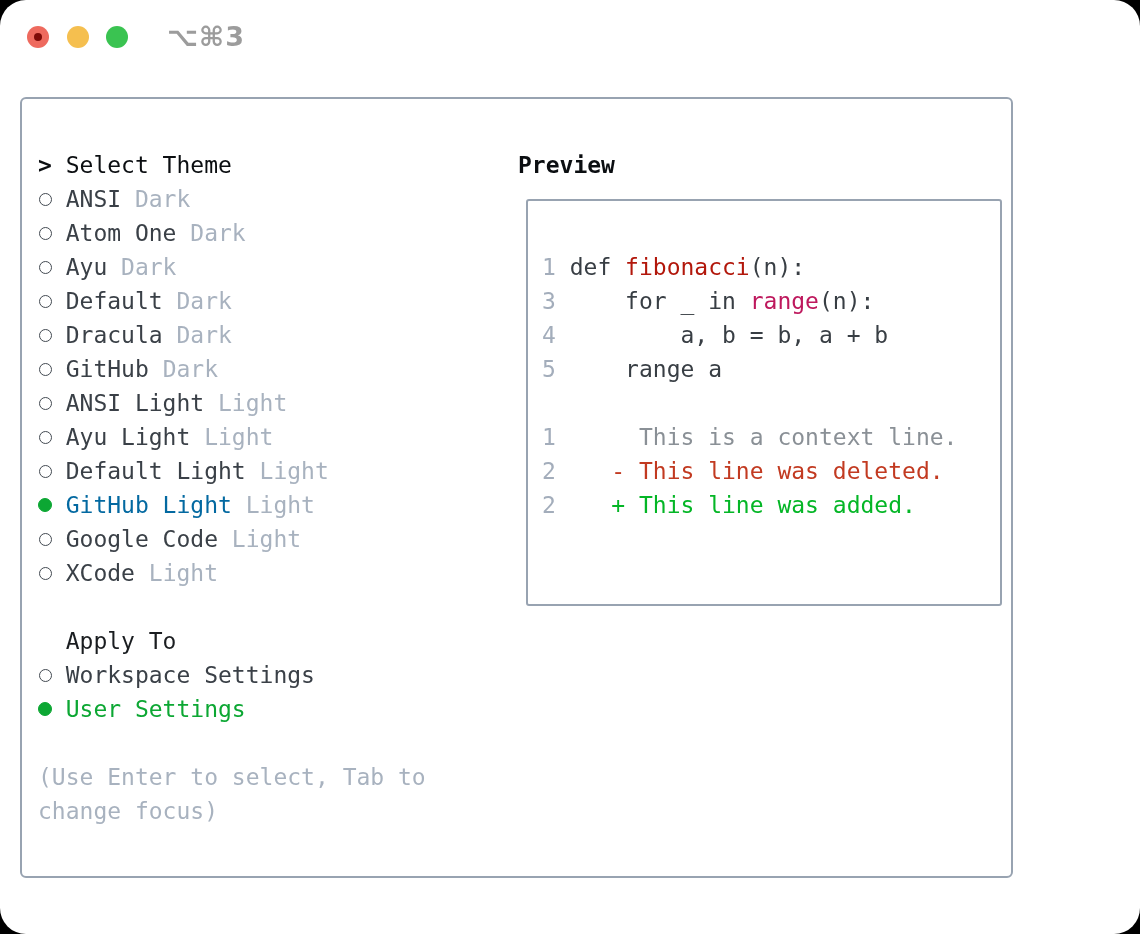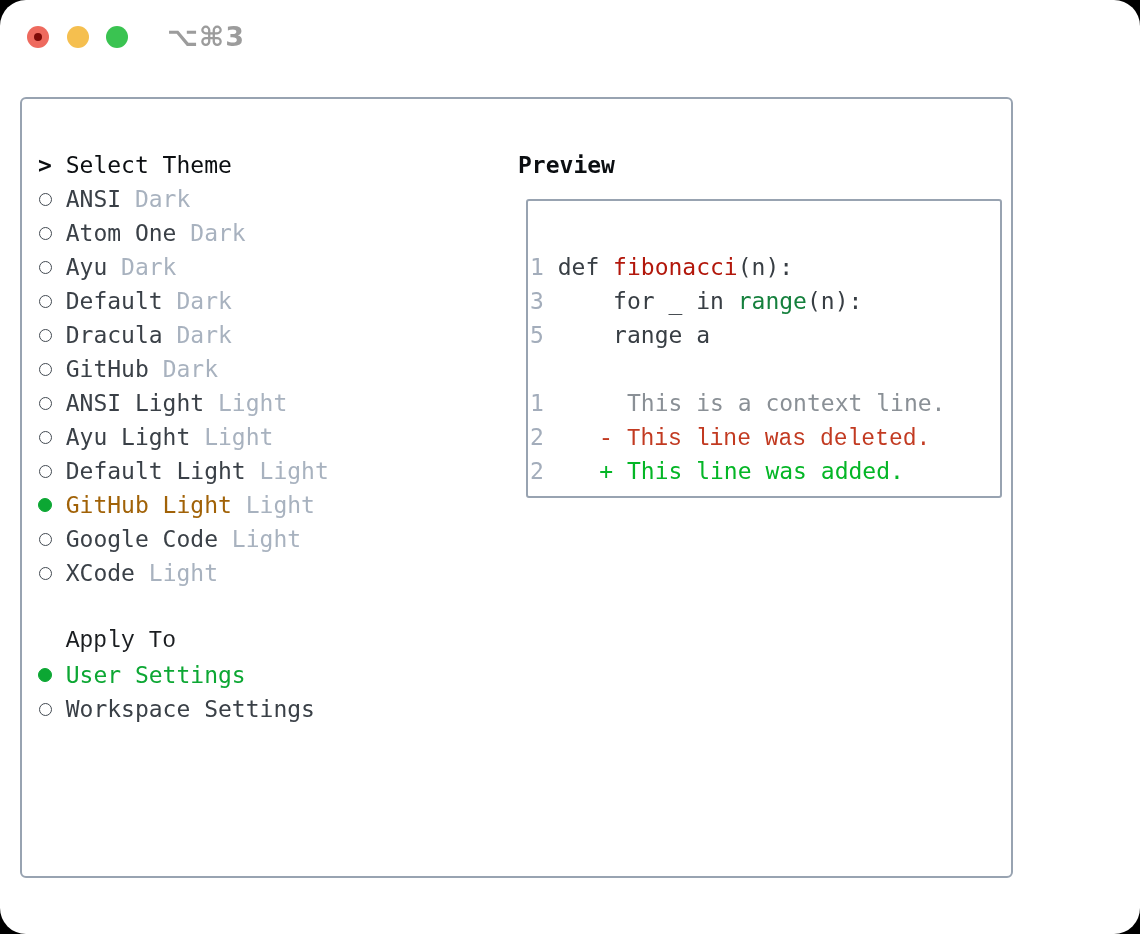--- a/index.html
+++ b/index.html
@@ -26,42 +26,42 @@
     border:2px solid #98a3b1;border-radius:6px;box-sizing:border-box;background:#fff;
   }
   .left-col{position:absolute;left:16px;top:49px;width:450px;}
   .row{height:34px;display:flex;align-items:center;font-size:23px;line-height:34px;color:#3a4047;white-space:pre;}
   .cell-marker{display:inline-flex;width:27.7px;align-items:center;flex:none;}
   .marker-char{color:#0b0e11;font-weight:700;}
   .header-label{color:#0b0e11;font-weight:400;}
   .radio{width:13px;height:13px;border:1.5px solid #434a52;border-radius:50%;box-sizing:border-box;margin-left:1px;}
   .radio.filled{background:#0ca733;border-color:#0ca733;width:14px;height:14px;margin-left:0;}
   .theme-name{color:#3a4047;}
-  .theme-row.sel .theme-name{color:#a16207;}
+  .theme-row.sel .theme-name{color:#0369a1;}
   .variant{color:#a8b2bf;}
-  .apply-label{color:#1a1d20;padding-left:27.7px;font-family:Liberation Mono, monospace;}
+  .apply-label{color:#1a1d20;padding-left:27.7px;}
   .opt-label{color:#3a4047;}
   .apply-row.sel .opt-label{color:#0ca733;}
   .blank{height:34px;}
   .hint-line{height:34px;font-size:23px;line-height:34px;color:#a8b2bf;white-space:pre;}
   
   .preview-col{position:absolute;left:496px;top:49px;}
   .preview-title{font-size:23px;line-height:34px;font-weight:700;color:#0b0e11;}
   .preview-box{
-    margin-left:8px;margin-top:17px;width:476px;height:299px;box-sizing:border-box;
-    border:2px solid #98a3b1;border-radius:3px;padding:49px 0 0 2px;background:#fff;
+    margin-left:8px;margin-top:17px;width:476px;height:407px;box-sizing:border-box;
+    border:2px solid #98a3b1;border-radius:3px;padding:49px 0 0 14px;background:#fff;
   }
   .pre-line{height:34px;font-size:23px;line-height:34px;white-space:pre;}
   .tok-num{color:#a3adbb;}
   .tok-code{color:#383e44;}
   .tok-func{color:#b2170b;}
   .tok-number{color:#0f7f86;}
-  .tok-builtin{color:#15803d;}
+  .tok-builtin{color:#be185d;}
   .tok-context{color:#8a9096;margin-top:30px;}
-  .tok-deleted{color:#c23a21;font-family:Liberation Mono, monospace;}
+  .tok-deleted{color:#c23a21;}
   .tok-added{color:#04b626;}
 </style>
 </head>
 <body>
 
 <div class="window">
 
   <div>
     <div class="tl tl-close">
         <span class="dot"></span>
@@ -90,32 +90,37 @@
           <div class="row theme-row"><span class="cell-marker"><span class="radio"></span></span><span class="theme-name">Default Light</span><span class="variant"> Light</span></div>
           <div class="row theme-row sel"><span class="cell-marker"><span class="radio filled"></span></span><span class="theme-name">GitHub Light</span><span class="variant"> Light</span></div>
           <div class="row theme-row"><span class="cell-marker"><span class="radio"></span></span><span class="theme-name">Google Code</span><span class="variant"> Light</span></div>
           <div class="row theme-row"><span class="cell-marker"><span class="radio"></span></span><span class="theme-name">XCode</span><span class="variant"> Light</span></div>
         </div>
       <div class="blank"></div>
       <div class="row">
         <span class="apply-label">Apply To</span>
       </div>
       <div id="apply-options">
+          <div class="row apply-row"><span class="cell-marker"><span class="radio"></span></span><span class="opt-label">Workspace Settings</span></div>
           <div class="row apply-row sel"><span class="cell-marker"><span class="radio filled"></span></span><span class="opt-label">User Settings</span></div>
-          <div class="row apply-row"><span class="cell-marker"><span class="radio"></span></span><span class="opt-label">Workspace Settings</span></div>
         </div>
       <div class="blank"></div>
+      <div id="hint">
+          <div class="hint-line">(Use Enter to select, Tab to</div>
+          <div class="hint-line">change focus)</div>
+        </div>
     </div>
 
     <div class="preview-col">
       <div class="preview-title">Preview</div>
       <div class="preview-box">
         <div id="code-lines">
             <div class="pre-line"><span class="tok-num">1 </span><span class="tok-code">def </span><span class="tok-func">fibonacci</span><span class="tok-code">(n):</span></div>
             <div class="pre-line"><span class="tok-num">3 </span><span class="tok-code">    for _ in </span><span class="tok-builtin">range</span><span class="tok-code">(n):</span></div>
+            <div class="pre-line"><span class="tok-num">4 </span><span class="tok-code">        a, b = b, a + b</span></div>
             <div class="pre-line"><span class="tok-num">5 </span><span class="tok-code">    range a</span></div>
           </div>
         <div class="blank"></div>
         <div id="diff-lines">
             <div class="pre-line"><span class="tok-num">1 </span><span class="tok-context">     This is a context line.</span></div>
             <div class="pre-line"><span class="tok-num">2 </span><span class="tok-deleted">   - This line was deleted.</span></div>
             <div class="pre-line"><span class="tok-num">2 </span><span class="tok-added">   + This line was added.</span></div>
           </div>
       </div>
     </div>

